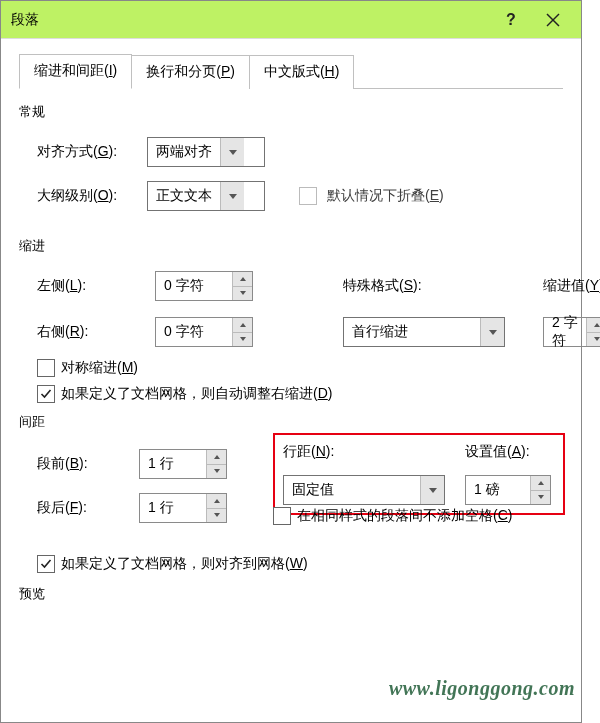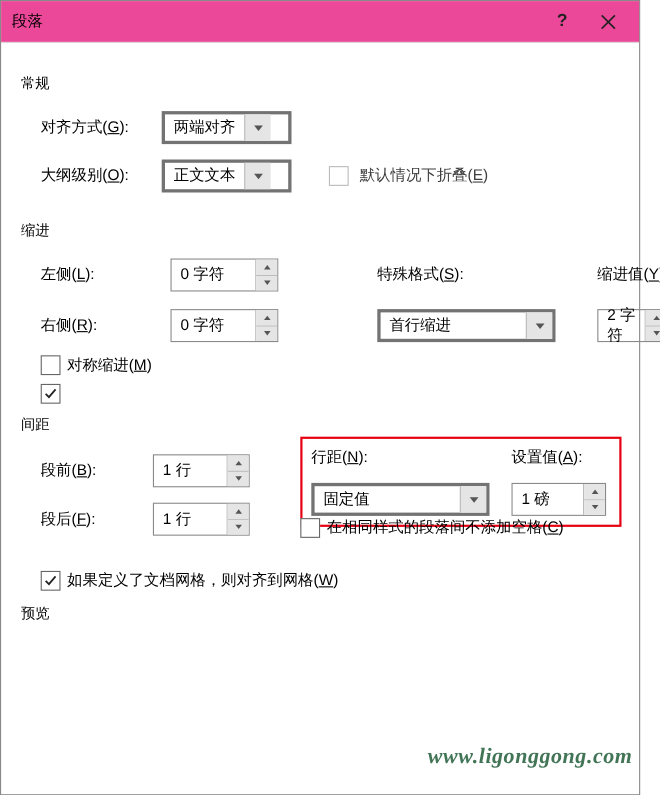--- a/index.html
+++ b/index.html
@@ -21,21 +21,21 @@
     height: 100%;
     border: 1px solid #888;
     background: #fff;
     position: relative;
   }
   .titlebar {
     height: 38px;
     display: flex;
     align-items: center;
     padding: 0 6px 0 10px;
-    background: #ec4899;
+    background: #bef264;
     border-bottom: 1px solid #ddd;
   }
   .titlebar .title { font-size: 14px; }
   .titlebar .spacer { flex: 1; }
   .titlebar .help {
     width: 40px;
     height: 30px;
     display: flex;
     align-items: center;
     justify-content: center;
@@ -95,21 +95,21 @@
   }
   .label {
     width: 100px;
     display: inline-block;
   }
 
   
   .combo {
     display: inline-flex;
     height: 30px;
-    border: 3px solid #737373;
+    border: 1px solid #737373;
     background: #fff;
     align-items: stretch;
   }
   .combo .text {
     padding: 4px 8px;
     display: flex;
     align-items: center;
   }
   .combo .arrowbox {
     width: 24px;
@@ -233,20 +233,31 @@
     <div class="close">
       <svg class="close-x" width="14" height="14" viewBox="0 0 14 14">
         <line x1="1" y1="1" x2="13" y2="13" stroke-width="1.5"></line>
         <line x1="13" y1="1" x2="1" y2="13" stroke-width="1.5"></line>
       </svg>
     </div>
   </div>
 
   <div class="content">
 
+    <div class="tabs">
+      <div class="tab active">
+        <span>缩进和间距(</span><span class="u">I</span><span>)</span>
+      </div>
+      <div class="tab">
+        <span>换行和分页(</span><span class="u">P</span><span>)</span>
+      </div>
+      <div class="tab">
+        <span>中文版式(</span><span class="u">H</span><span>)</span>
+      </div>
+    </div>
 
     <div class="section-heading">常规</div>
 
     <div class="field-grid">
       <div class="row">
         <span class="label">
           <span>对齐方式(</span><span class="u">G</span><span>):</span>
         </span>
         <div class="combo" style="width:118px">
           <div class="text">两端对齐</div>
@@ -346,20 +357,23 @@
         <span>对称缩进(</span><span class="u">M</span><span>)</span>
       </span>
     </div>
     <div class="cb-row">
       <span class="checkbox-box checked">
         <span class="mark">
               <svg width="12" height="12" viewBox="0 0 12 12">
                 <polyline points="1.5,6 4.5,9 10.5,2" fill="none" stroke="#222" stroke-width="1.6"></polyline>
               </svg>
             </span>
+      </span>
+      <span>
+        <span>如果定义了文档网格，则自动调整右缩进(</span><span class="u">D</span><span>)</span>
       </span>
     </div>
 
     <div class="section-heading" style="margin-top:10px;margin-bottom:10px">间距</div>
 
     <div style="display:flex;align-items:flex-start;">
 
       <div style="margin-left:18px; padding-top:8px;">
         <div style="display:grid;grid-template-columns:102px 98px;row-gap:14px;align-items:center;">
           <span>

